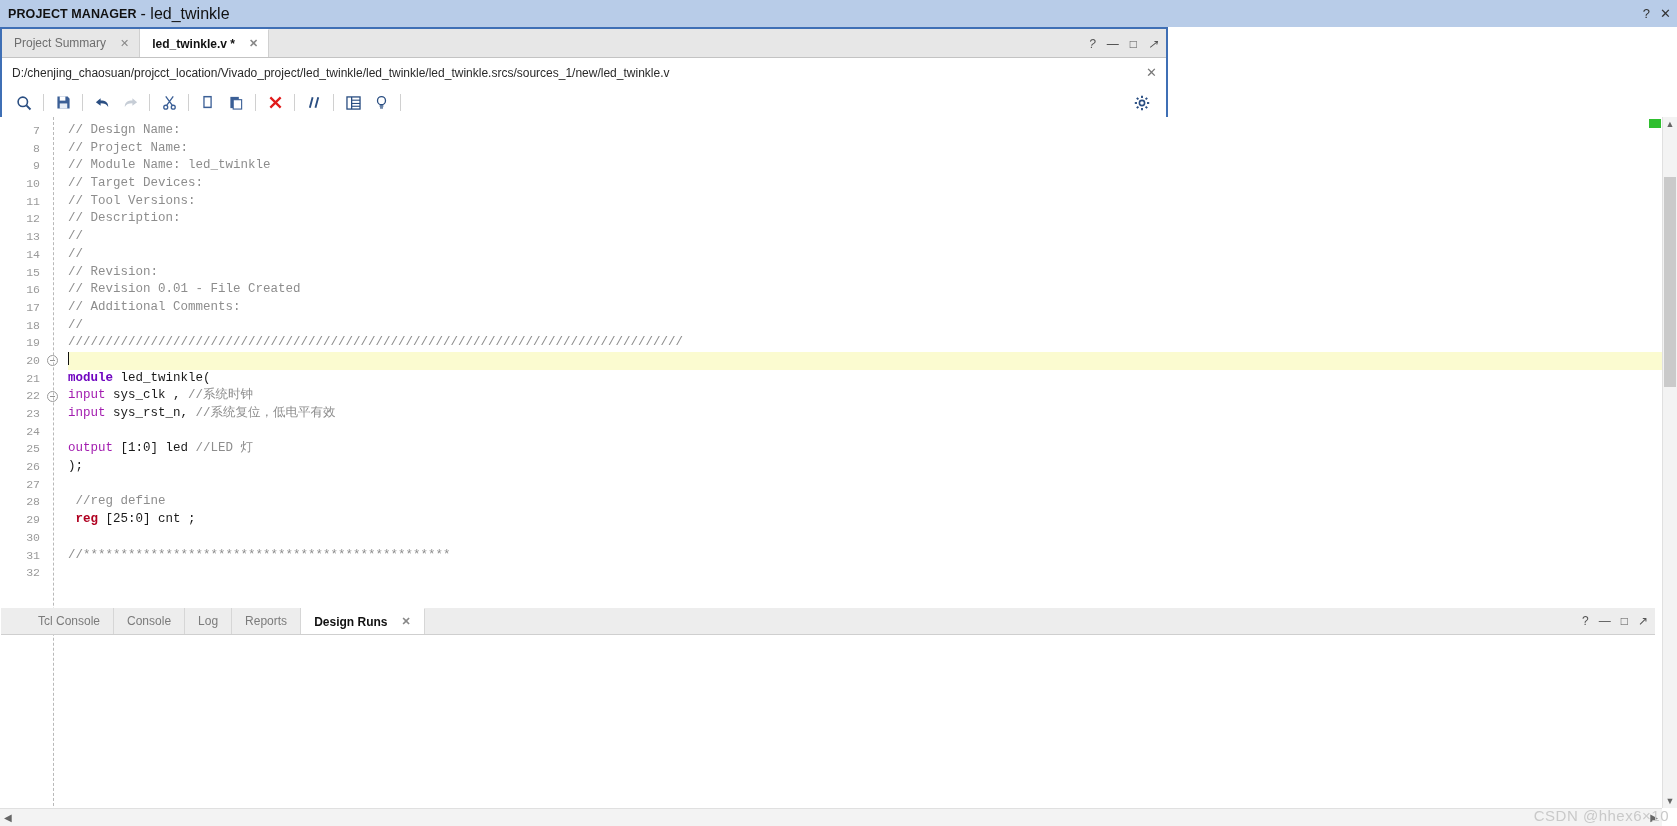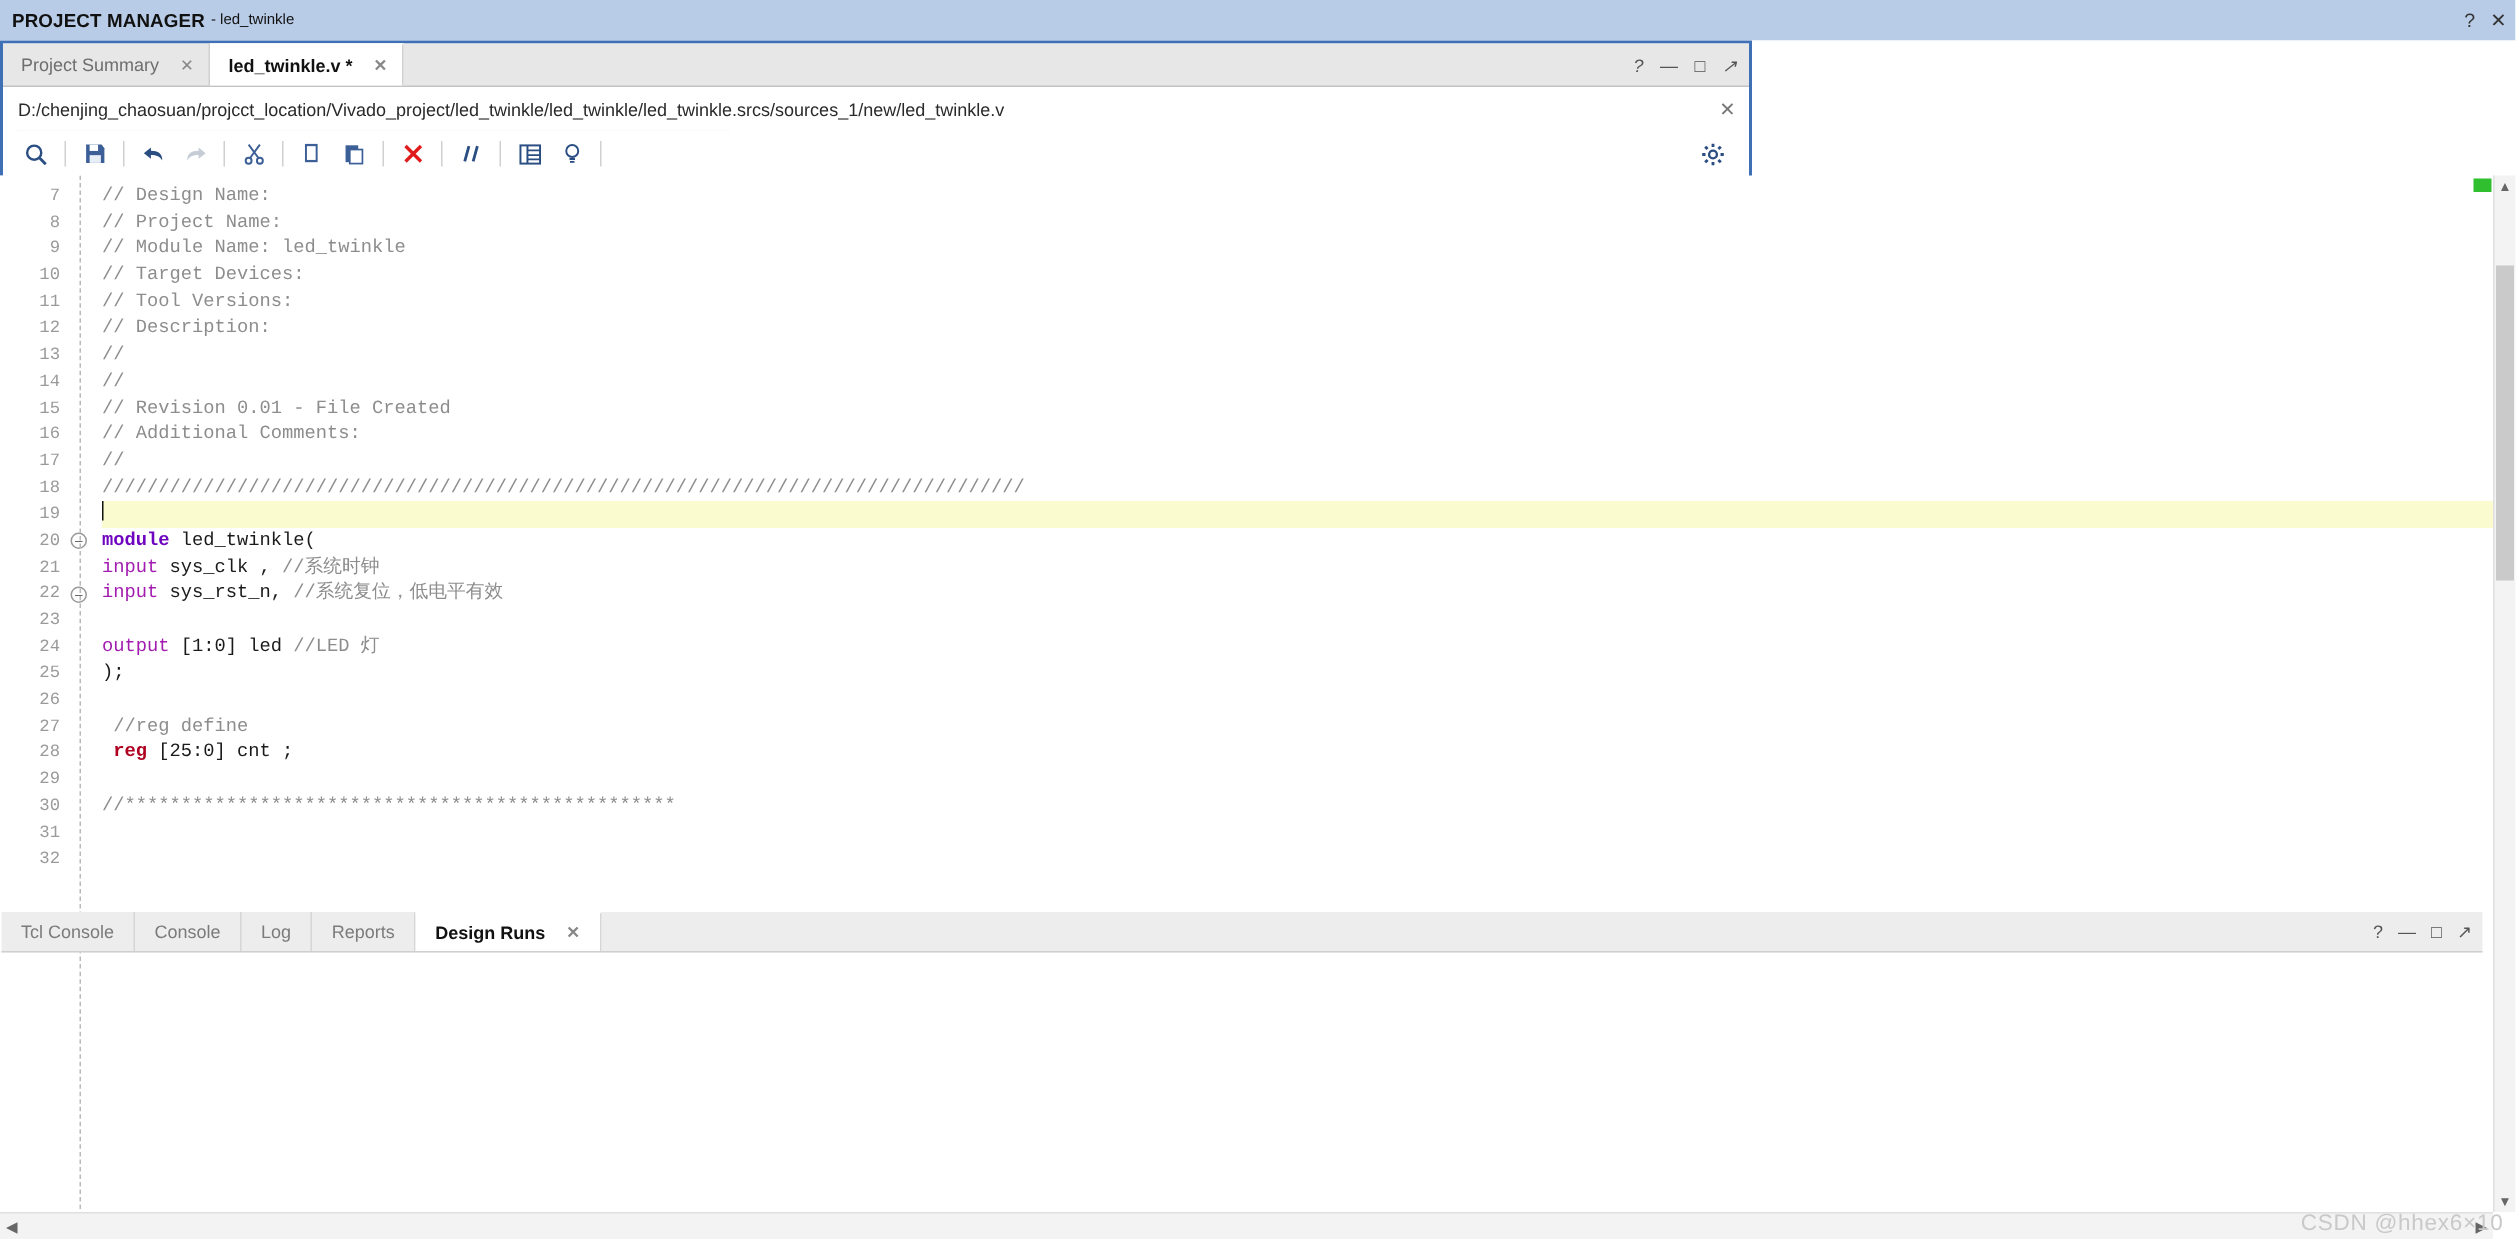--- a/index.html
+++ b/index.html
@@ -15,21 +15,21 @@
   
   #banner {
     height: 27px;
     background: #b8cce8;
     display: flex;
     align-items: center;
     padding: 0 8px;
     position: relative;
   }
   #banner .bt { font-size: 12.5px; font-weight: bold; color: #111; letter-spacing: .1px;}
-  #banner .bs { font-size: 10px; color: #111; margin-left: 4px; }
+  #banner .bs { font-size: 16px; color: #111; margin-left: 4px; }
   #banner .bwin { position: absolute; right: 6px; top: 0; height: 27px; display:flex; align-items:center; gap:10px; }
   #banner .bwin span { font-size: 13px; color: #333; cursor: default;}
 
   
   #wrap { position: relative; width: 1677px; height: 799px; background: #ffffff; }
 
   .panel {
     position: absolute;
     background: #ffffff;
     border: 1px solid #cfcfcf;
@@ -188,21 +188,21 @@
   .editorHS {
     position: absolute; left: 0; right: 15px; bottom: 0; height: 18px;
     background: #f3f3f3; border-top: 1px solid #e0e0e0;
     display: flex; align-items: center; justify-content: space-between;
     padding: 0 4px; color: #666; font-size: 10px;
   }
   .greenmark { position: absolute; right: 16px; top: 92px; width: 12px; height: 9px; background: #2fbf2f; }
 
   
   #dock { left: 11px; top: 630px; width: 1656px; height: 166px; border: 1px solid #cfcfcf; background: #fff;}
-  #dtabs { height: 27px; background: #ededed; display: flex; align-items: center; position: relative; border-bottom: 1px solid #cfcfcf;}
+  #dtabs { height: 27px; background: #ededed; display: flex; align-items: center; position: relative; border-bottom: 1px solid #cfcfcf; padding-left: 24px;}
   .dtab { height: 26px; display:flex; align-items:center; gap: 14px; padding: 0 13px; font-size: 12px; color: #7b7b7b; border-right: 1px solid #d6d6d6;}
   .dtab.active { background:#fff; color:#111; font-weight:bold; border-top:1px solid #fff; }
   #dtabs .dwin { position:absolute; right: 7px; bottom: 6px; display:flex; gap:10px; color:#555; font-size:12px;}
   #dbar { height: 30px; display: flex; align-items: center; padding: 0 6px; background:#fff; }
   table.runs { border-collapse: collapse; width: 100%; font-size: 12px; table-layout: fixed; }
   table.runs th {
     background: #eeeeee; border-right: 1px solid #d4d4d4; border-bottom: 1px solid #cfcfcf;
     border-top: 1px solid #dedede;
     font-weight: normal; text-align: left; padding: 3px 6px; height: 22px; color: #111;
     white-space: nowrap; overflow: hidden;
@@ -662,20 +662,21 @@
         </div>
       <div class="codearea" id="codearea">
           <div class="ln"><span class="cmt">// Design Name: </span></div>
           <div class="ln"><span class="cmt">// Project Name: </span></div>
           <div class="ln"><span class="cmt">// Module Name: led_twinkle</span></div>
           <div class="ln"><span class="cmt">// Target Devices: </span></div>
           <div class="ln"><span class="cmt">// Tool Versions: </span></div>
           <div class="ln"><span class="cmt">// Description: </span></div>
           <div class="ln"><span class="cmt">// </span></div>
           <div class="ln"><span class="cmt">// </span></div>
+          <div class="ln"><span class="cmt">// Revision:</span></div>
           <div class="ln"><span class="cmt">// Revision 0.01 - File Created</span></div>
           <div class="ln"><span class="cmt">// Additional Comments:</span></div>
           <div class="ln"><span class="cmt">// </span></div>
           <div class="ln"><span class="cmt">//////////////////////////////////////////////////////////////////////////////////</span></div>
           <div class="ln hl"><span class="caret"></span></div>
           <div class="ln"><span class="kw">module</span><span class="num"> led_twinkle(</span></div>
           <div class="ln"><span class="kw2">input</span><span class="num"> sys_clk , </span><span class="cmt">//系统时钟</span></div>
           <div class="ln"><span class="kw2">input</span><span class="num"> sys_rst_n, </span><span class="cmt">//系统复位，低电平有效</span></div>
           <div class="ln">&nbsp;</div>
           <div class="ln"><span class="kw2">output</span><span class="num"> [1:0] led </span><span class="cmt">//LED 灯</span></div>

